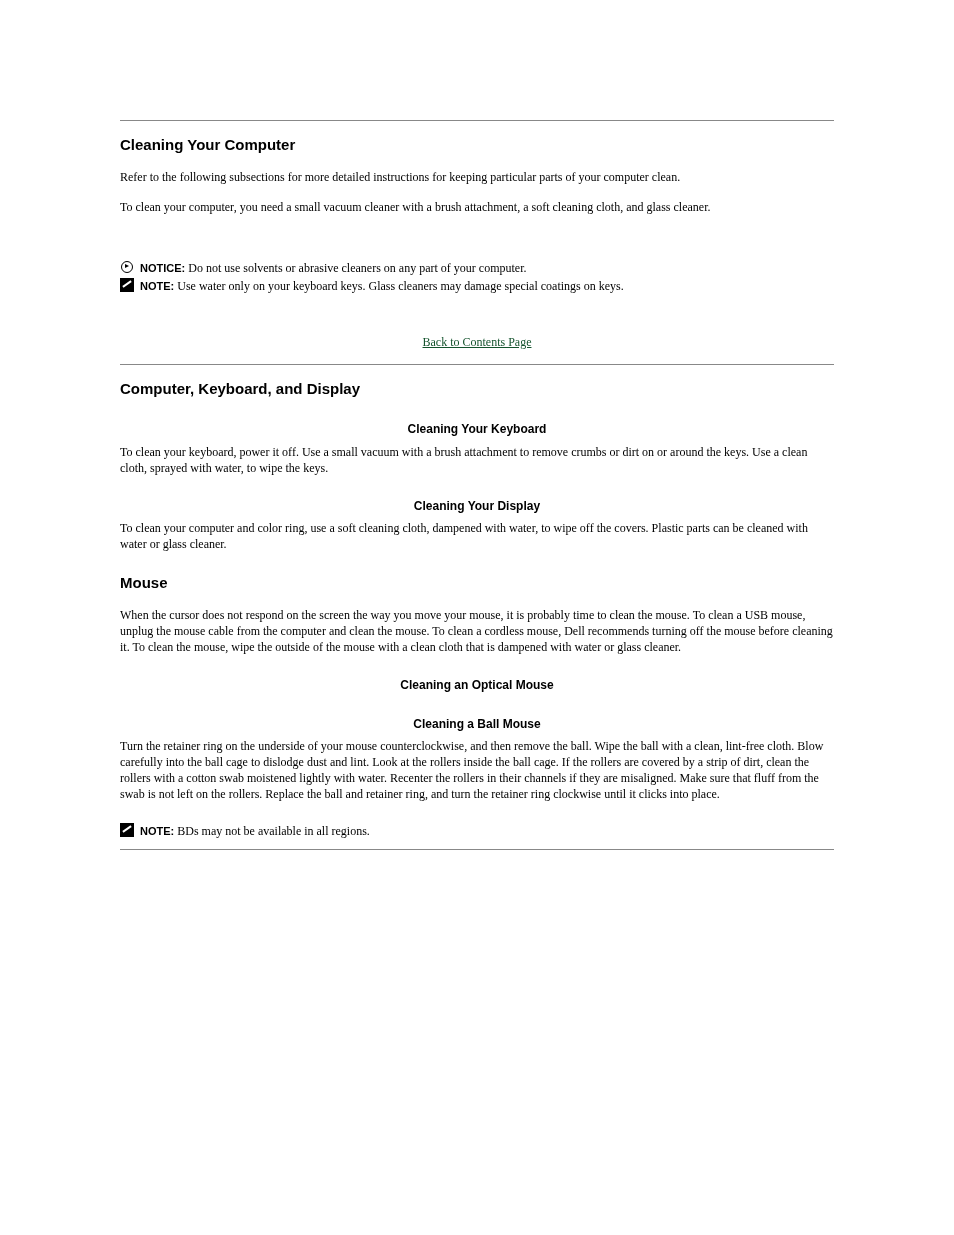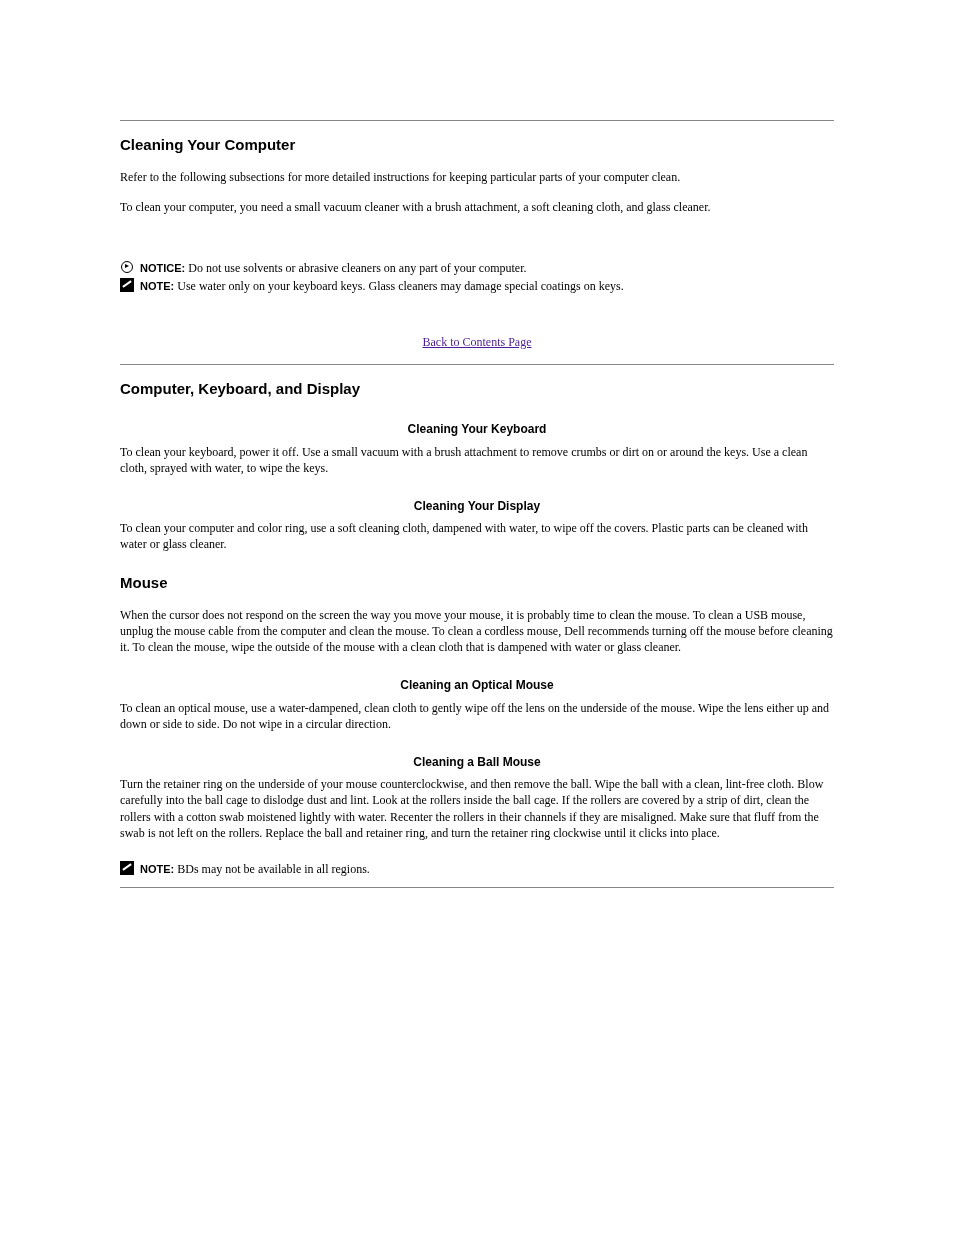--- a/index.html
+++ b/index.html
@@ -92,21 +92,21 @@
     content: "";
     position: absolute;
     width: 10px;
     height: 2px;
     background: #fff;
     top: 5px;
     left: 2px;
     transform: rotate(-35deg);
   }
   a.link {
-    color: #4c1d95;
+    color: #14532d;
     text-decoration: underline;
   }
   .footer-link {
     margin-top: 40px;
     text-align: center;
   }
   .spacer-lg { height: 28px; }
   .sect-block { margin-top: 20px; }
 </style>
 </head>
@@ -154,21 +154,20 @@
 
   <div class="subheading">Cleaning Your Display</div>
 
   <p class="para">To clean your computer and color ring, use a soft cleaning cloth, dampened with water, to wipe off the covers. Plastic parts can be cleaned with water or glass cleaner.</p>
 
   <div class="sect-block">
     <div class="heading">Mouse</div>
     <p class="para">When the cursor does not respond on the screen the way you move your mouse, it is probably time to clean the mouse. To clean a USB mouse, unplug the mouse cable from the computer and clean the mouse. To clean a cordless mouse, Dell recommends turning off the mouse before cleaning it. To clean the mouse, wipe the outside of the mouse with a clean cloth that is dampened with water or glass cleaner.</p>
 
     <div class="subheading">Cleaning an Optical Mouse</div>
-    <p class="para">To clean an optical mouse, use a water-dampened, clean cloth to gently wipe off the lens on the underside of the mouse. Wipe the lens either up and down or side to side. Do not wipe in a circular direction.</p>
 
     <div class="subheading">Cleaning a Ball Mouse</div>
     <p class="para">Turn the retainer ring on the underside of your mouse counterclockwise, and then remove the ball. Wipe the ball with a clean, lint-free cloth. Blow carefully into the ball cage to dislodge dust and lint. Look at the rollers inside the ball cage. If the rollers are covered by a strip of dirt, clean the rollers with a cotton swab moistened lightly with water. Recenter the rollers in their channels if they are misaligned. Make sure that fluff from the swab is not left on the rollers. Replace the ball and retainer ring, and turn the retainer ring clockwise until it clicks into place.</p>
   </div>
 
   <div class="sect-block">
     <div class="note-row">
       <span class="icon-box">
           <span class="pencil-box"></span>
         </span>

